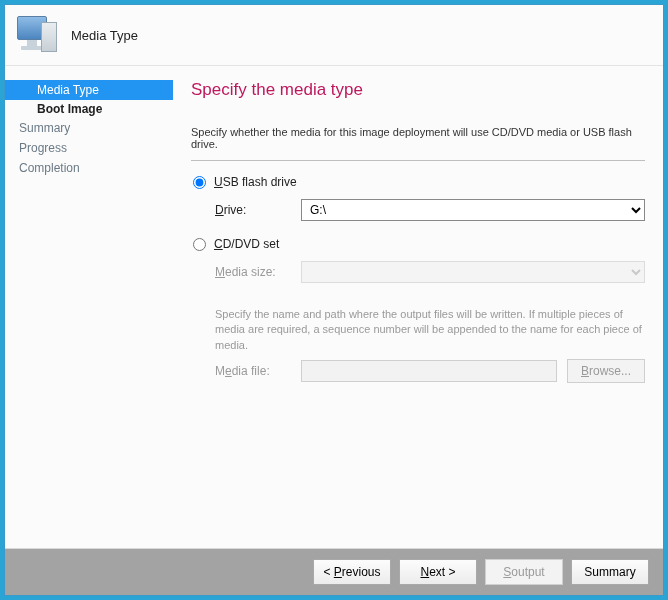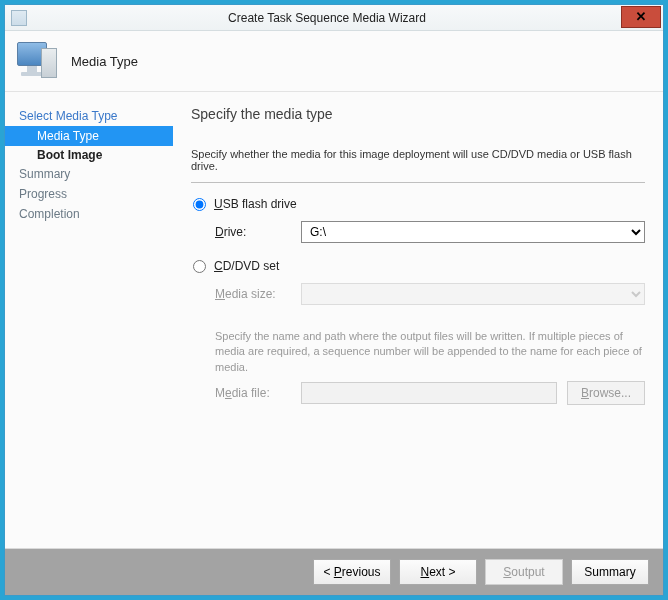--- a/index.html
+++ b/index.html
@@ -115,22 +115,22 @@
     font-weight: bold;
     padding-top: 2px; padding-bottom: 2px;
   }
   .content {
     flex: 1;
     padding: 14px 18px 10px 18px;
     display: flex;
     flex-direction: column;
   }
   .page-title {
-    color: #404040;
-    font-size: 14px;
+    color: #be185d;
+    font-size: 17px;
     font-weight: 400;
     margin-bottom: 26px;
   }
   .instr {
     font-size: 11px;
     color: #333;
     margin-bottom: 10px;
   }
   .hr {
     height: 1px;
@@ -217,40 +217,34 @@
     background: #f3f3f3;
     cursor: default;
   }
   .ul { text-decoration: underline; }
 </style>
 </head>
 <body>
 
 <div class="window">
 
-  <div class="titlebar">
-    <div class="sys-icon"></div>
-    <div class="title">Create Task Sequence Media Wizard</div>
-    <div class="close">✕</div>
-  </div>
 
   <div class="header">
     <div class="big-icon">
       <div class="monitor-body"></div>
       <div class="monitor-stand"></div>
       <div class="monitor-base"></div>
       <div class="tower"></div>
     </div>
     <div class="header-title">Media Type</div>
   </div>
 
   <div class="body">
 
     <div class="sidebar">
-      <div class="item">Select Media Type</div>
       <div class="item sub selected">Media Type</div>
       <div class="item sub bold">Boot Image</div>
       <div class="item" style="color:#6b7a86">Summary</div>
       <div class="item" style="color:#6b7a86">Progress</div>
       <div class="item" style="color:#6b7a86">Completion</div>
     </div>
 
     <div class="content">
       <div class="page-title">Specify the media type</div>
 

